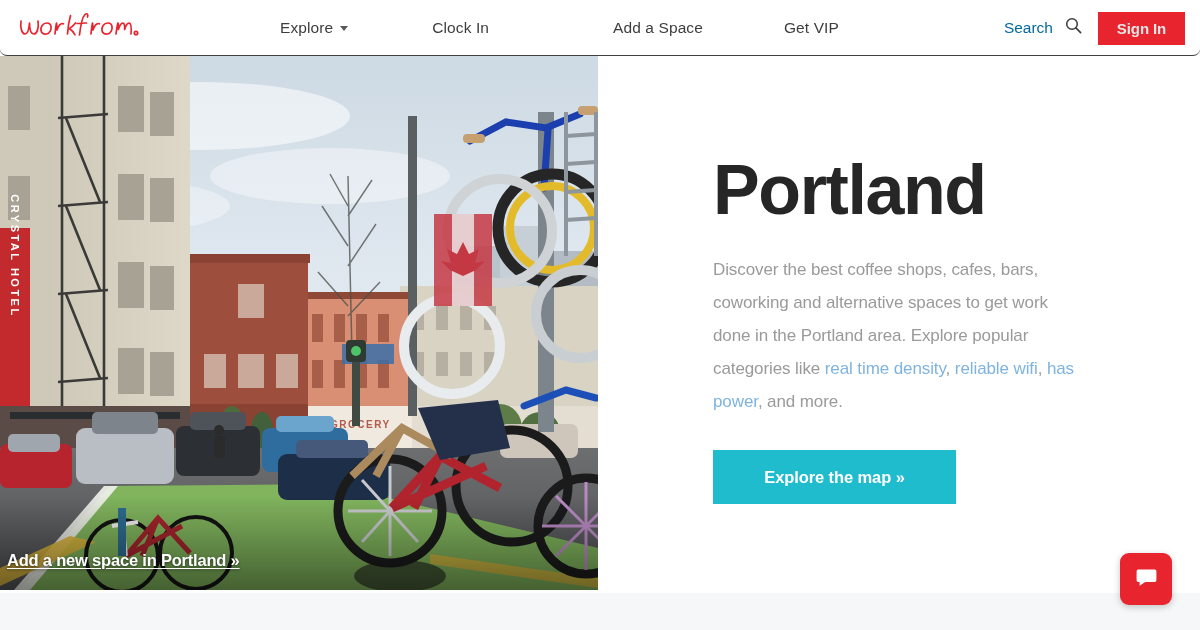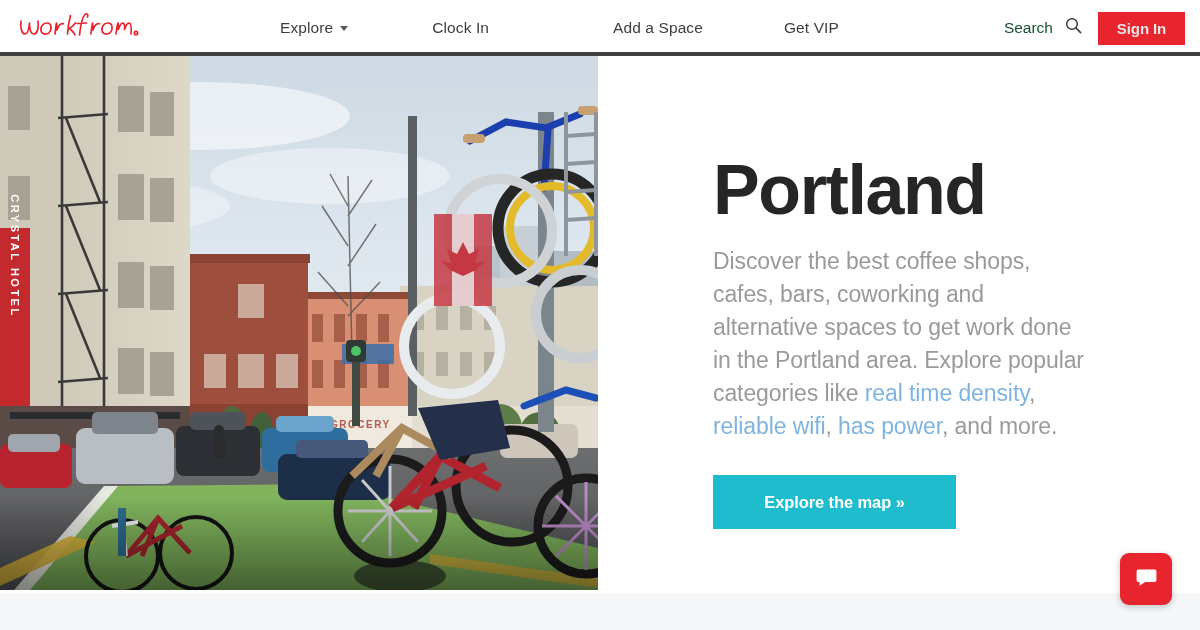--- a/index.html
+++ b/index.html
@@ -7,22 +7,23 @@
   body {
     font-family: "Liberation Sans", sans-serif;
     background:#ffffff;
     -webkit-font-smoothing:antialiased;
   }
 
   
   .header {
     position:absolute; top:0; left:0; width:1200px; height:56px;
     background:#ffffff;
-    border-bottom:4px solid #404040;
+    border-bottom:1px solid #404040;
     z-index:30;
+    border-radius:7px;
   }
   .logo {
     position:absolute; left:16px; top:9px;
     width:124px; height:36px;
     display:block;
   }
   .nav {
     position:absolute; left:280px; top:0; height:55px;
     display:flex; align-items:center;
   }
@@ -43,21 +44,21 @@
     border-left:4.5px solid transparent;
     border-right:4.5px solid transparent;
     border-top:5px solid #5a5a5a;
     display:inline-block;
     position:relative; top:1px;
   }
   .search-wrap {
     position:absolute; right:118px; top:0; height:55px;
     display:flex; align-items:center; gap:12px; cursor:pointer;
   }
-  .search-label { color:#14532d; font-size:15.5px; }
+  .search-label { color:#0369a1; font-size:15.5px; }
   .search-icon { display:block; }
   .signin {
     position:absolute; left:1098px; top:12px;
     width:87px; height:33px;
     background:#e8252e;
     border:none;
     color:#e5e5e5;
     font-family:"Liberation Sans", sans-serif;
     font-size:15px;
     font-weight:bold;
@@ -95,23 +96,23 @@
   }
   .city-title {
     margin-top:99px;
     font-size:70px;
     font-weight:bold;
     color:#262626;
     letter-spacing:-1.4px;
     line-height:1;
   }
   .lede {
-    margin-top:20px;
+    margin-top:28px;
     width:372px;
-    font-size:23px;
+    font-size:17px;
     line-height:33px;
     color:#9a9a9a;
     letter-spacing:-.1px;
     font-weight:300;
   }
   .lede a { color:#7fb3e0; text-decoration:none; cursor:pointer; }
   .cta {
     display:inline-flex; align-items:center; justify-content:center;
     margin-top:32px;
     width:243px; height:54px;
@@ -422,20 +423,21 @@
       <path d="M418 352 L498 344 L510 392 L440 404 Z" fill="#24304a"></path>
       <g stroke="#1d4fb8" stroke-width="7" fill="none" stroke-linecap="round">
         <path d="M524 350 L566 334 L596 342"></path>
       </g>
       <ellipse cx="400" cy="520" rx="46" ry="16" fill="#1a1a1a" opacity=".6"></ellipse>
     </g>
 
     <rect x="0" y="440" width="598" height="94" fill="url(#shadeBot)"></rect>
   </svg>
 
+  <a class="photo-link" href="#">Add a new space in Portland »</a>
 </div>
 
 <div class="content">
   <h1 class="city-title">Portland</h1>
 
   <p class="lede">
     <span>Discover the best coffee shops, cafes, bars, coworking and alternative spaces to get work done in the Portland area. Explore popular categories like </span><a href="#">real time density</a><span>, </span><a href="#">reliable wifi</a><span>, </span><a href="#">has power</a><span>, and more.</span>
   </p>
 
   <button class="cta">Explore the map »</button>

